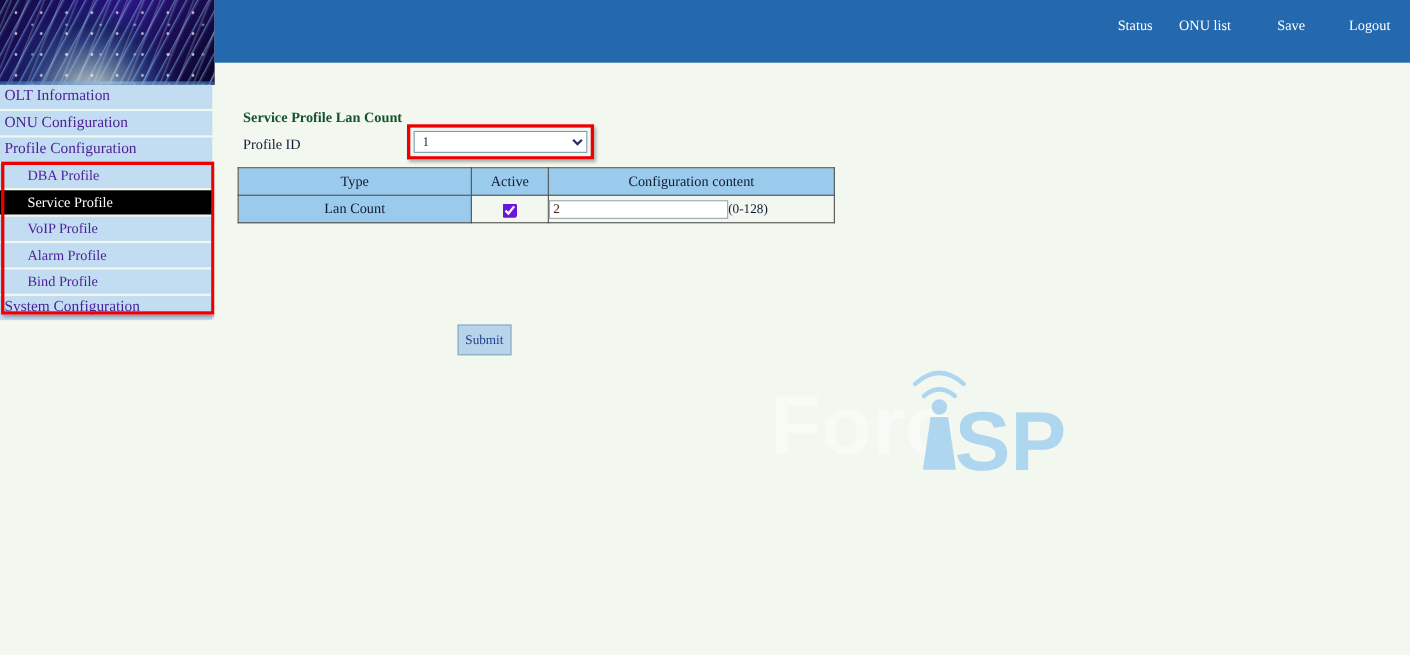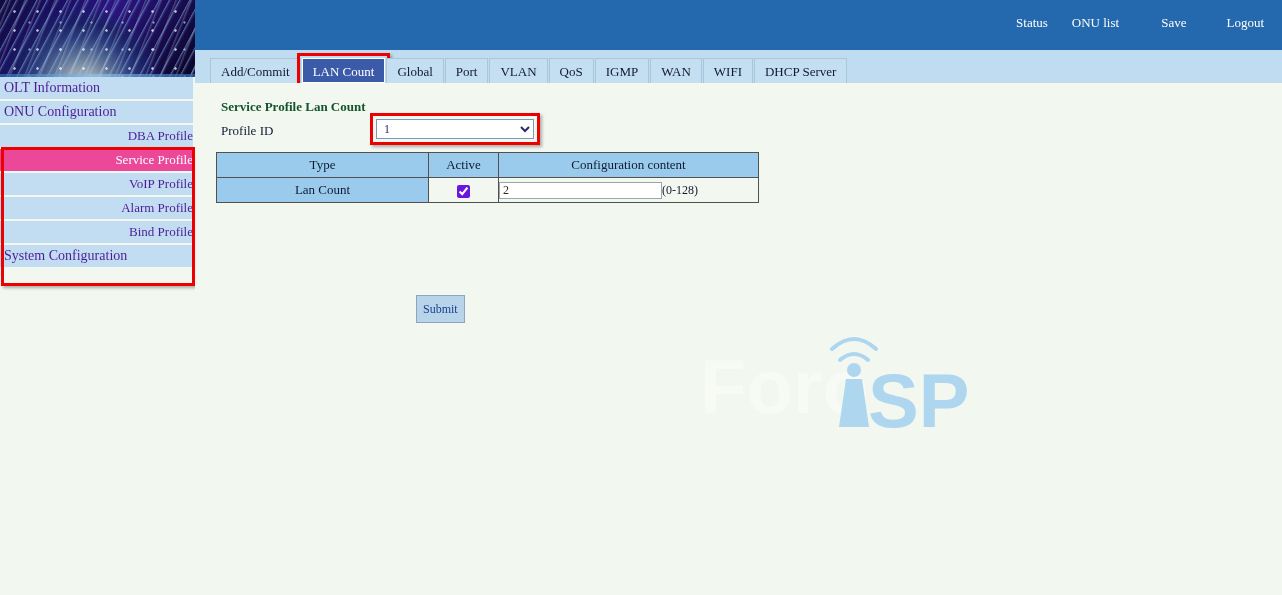--- a/index.html
+++ b/index.html
@@ -165,24 +165,23 @@
     font-size: 14px;
     padding-left: 4px;
     box-sizing: border-box;
     cursor: pointer;
     white-space: nowrap;
   }
   .side-item.sub {
     padding-left: 25px;
     font-size: 13px;
     background: #c2dcf2;
-    text-align: right;
   }
   .side-item.selected {
-    background: #ec4899;
+    background: #000000;
     color: #ffffff;
   }
   
   #side-annotation {
     position: absolute;
     left: 1px; top: 147px;
     width: 194px; height: 139px;
     border: 3px solid #ee0000;
     box-shadow: 2px 2px 3px rgba(0,0,0,.30);
     pointer-events: none;
@@ -348,36 +347,25 @@
 
   <div id="header-bar">
     <div id="header-links">
       <a class="hlink l0" href="#">Status</a>
       <a class="hlink l1" href="#">ONU list</a>
       <a class="hlink l2" href="#">Save</a>
       <a class="hlink l3" href="#">Logout</a>
     </div>
   </div>
 
-  <div id="tabbar">
-    <div class="tab">Add/Commit</div>
-    <div class="tab active">LAN Count</div>
-    <div class="tab">Global</div>
-    <div class="tab">Port</div>
-    <div class="tab">VLAN</div>
-    <div class="tab">QoS</div>
-    <div class="tab">IGMP</div>
-    <div class="tab">WAN</div>
-    <div class="tab">WIFI</div>
-    <div class="tab">DHCP Server</div>
-  </div>
 
   <div id="sidebar">
     <div class="side-item">OLT Information</div>
     <div class="side-item">ONU Configuration</div>
+    <div class="side-item">Profile Configuration</div>
     <div class="side-item sub">DBA Profile</div>
     <div class="side-item sub selected">Service Profile</div>
     <div class="side-item sub">VoIP Profile</div>
     <div class="side-item sub">Alarm Profile</div>
     <div class="side-item sub">Bind Profile</div>
     <div class="side-item">System Configuration</div>
   </div>
   <div id="side-annotation"></div>
 
   <div id="content">

